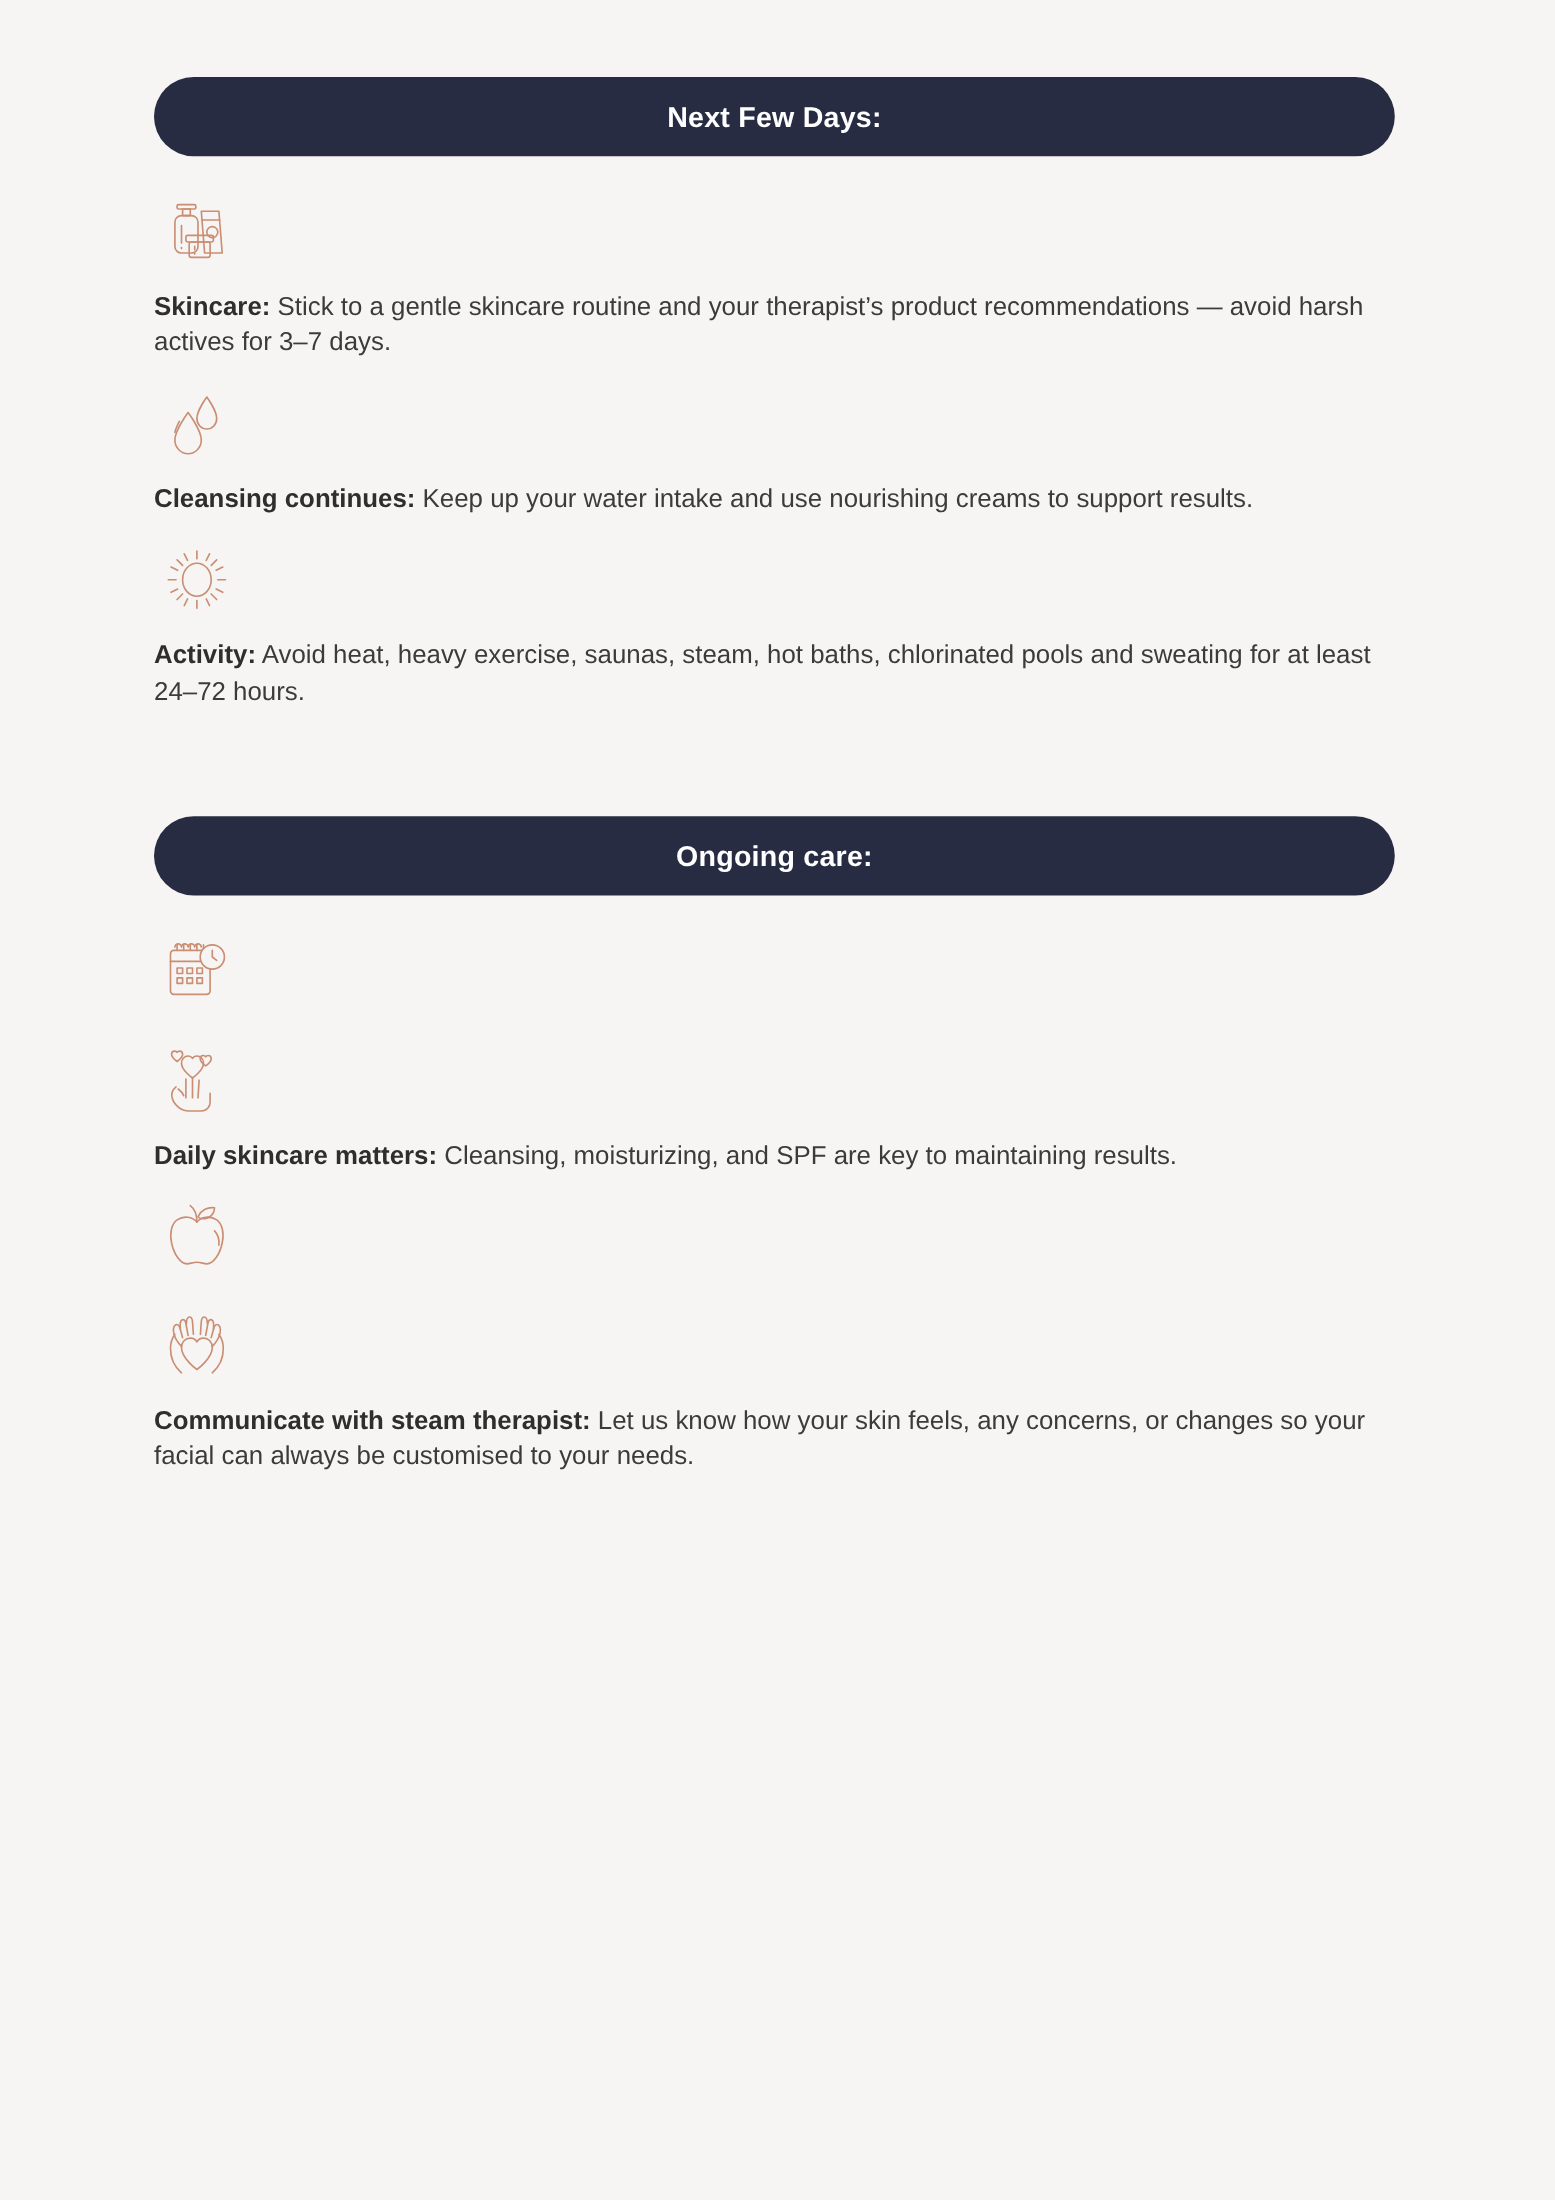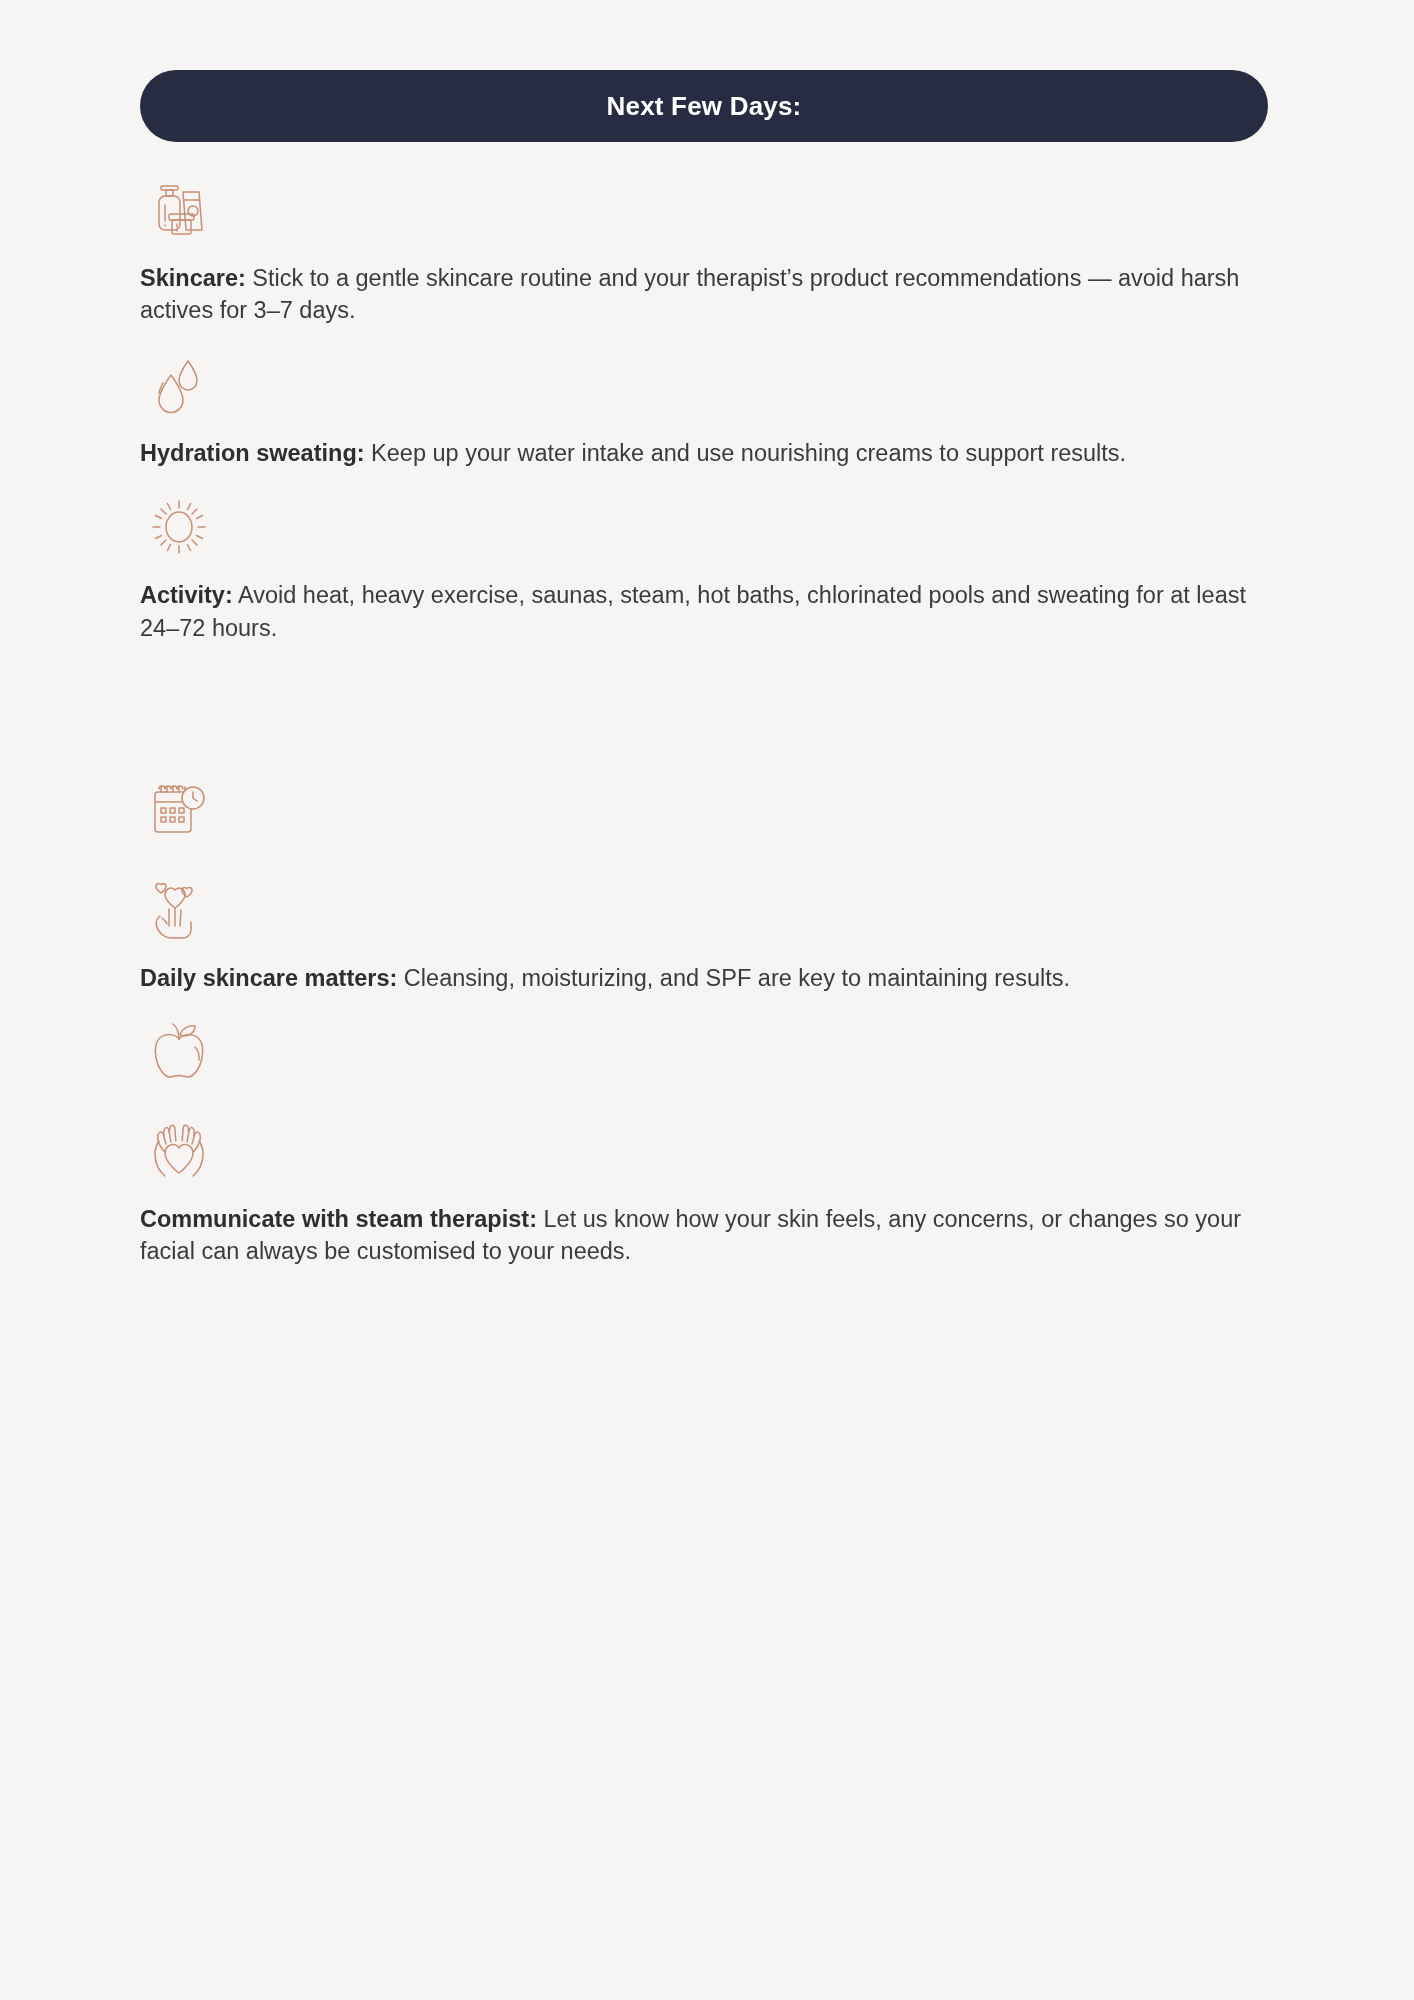--- a/index.html
+++ b/index.html
@@ -116,21 +116,21 @@
 
       <div class="bullet">
         <span class="bullet-icon">
           <svg viewBox="0 0 64 64" fill="none" stroke="#C98E73" stroke-width="1.5" stroke-linecap="round" stroke-linejoin="round">
             <path d="M41 8 C41 8 32 20.5 32 27.5 C32 33 36 37 41 37 C46 37 50 33 50 27.5 C50 20.5 41 8 41 8 Z"></path>
             <path d="M24 22 C24 22 12 38 12 47 C12 54 17.5 59.5 24 59.5 C30.5 59.5 36 54 36 47 C36 38 24 22 24 22 Z"></path>
             <path d="M16 30 C14 34 12.5 37.5 12 40"></path>
           </svg>
         </span>
         <p class="bullet-text">
-          <span class="lead">Hydration sweating:</span><span> Keep up your water intake and use nourishing creams to support results.</span>
+          <span class="lead">Cleansing continues:</span><span> Keep up your water intake and use nourishing creams to support results.</span>
         </p>
       </div>
 
       <div class="bullet">
         <span class="bullet-icon">
           <svg viewBox="0 0 64 64" fill="none" stroke="#C98E73" stroke-width="1.5" stroke-linecap="round" stroke-linejoin="round">
             <ellipse cx="32" cy="32" rx="13" ry="15"></ellipse>
             <line x1="32" y1="6" x2="32" y2="13"></line>
             <line x1="32" y1="51" x2="32" y2="58"></line>
             <line x1="6" y1="32" x2="13" y2="32"></line>
@@ -153,20 +153,23 @@
           <span class="lead">Activity:</span><span> Avoid heat,  heavy exercise, saunas, steam, hot baths, chlorinated pools and sweating for at least 24–72 hours.</span>
         </p>
       </div>
 
     </div>
   </div>
 
   <div class="gap"></div>
 
   <div class="section s2">
+    <div class="banner">
+      <span class="banner-title">Ongoing care:</span>
+    </div>
 
     <div class="bullets">
 
       <div class="bullet">
         <span class="bullet-icon">
           <svg viewBox="0 0 64 64" fill="none" stroke="#C98E73" stroke-width="1.5" stroke-linecap="round" stroke-linejoin="round">
             <rect x="8" y="14" width="36" height="40" rx="3"></rect>
             <line x1="8" y1="24" x2="44" y2="24"></line>
             <path d="M14 14 L14 9 M20 14 L20 9 M26 14 L26 9 M32 14 L32 9 M38 14 L38 9"></path>
             <path d="M12 11 a3 3 0 0 1 6 0 M18 11 a3 3 0 0 1 6 0 M24 11 a3 3 0 0 1 6 0 M30 11 a3 3 0 0 1 6 0"></path>

